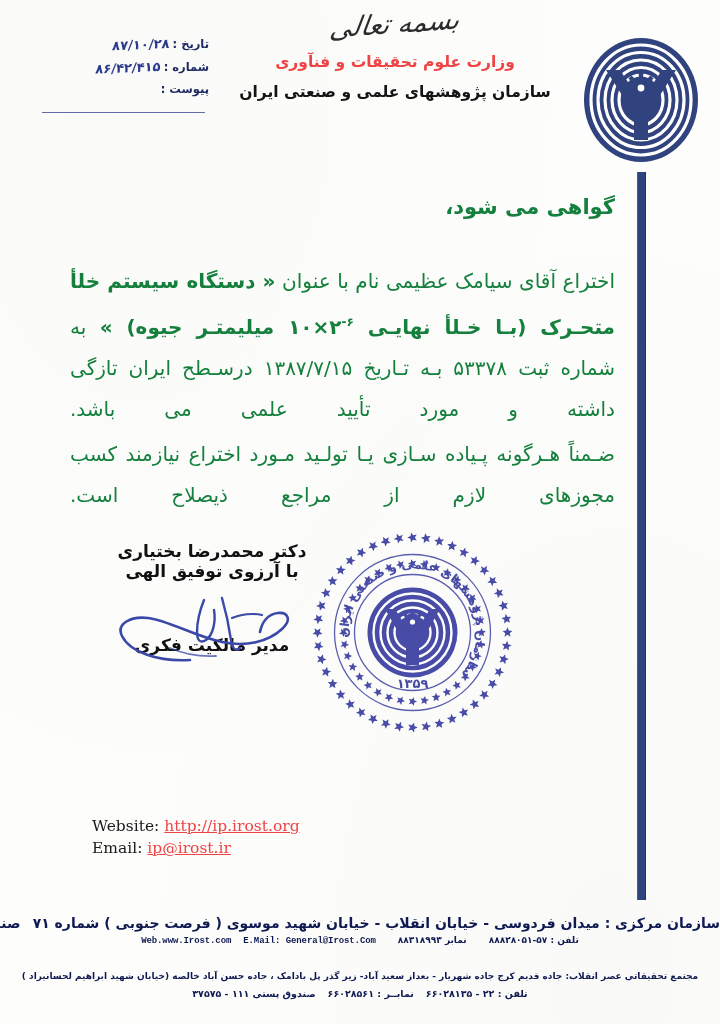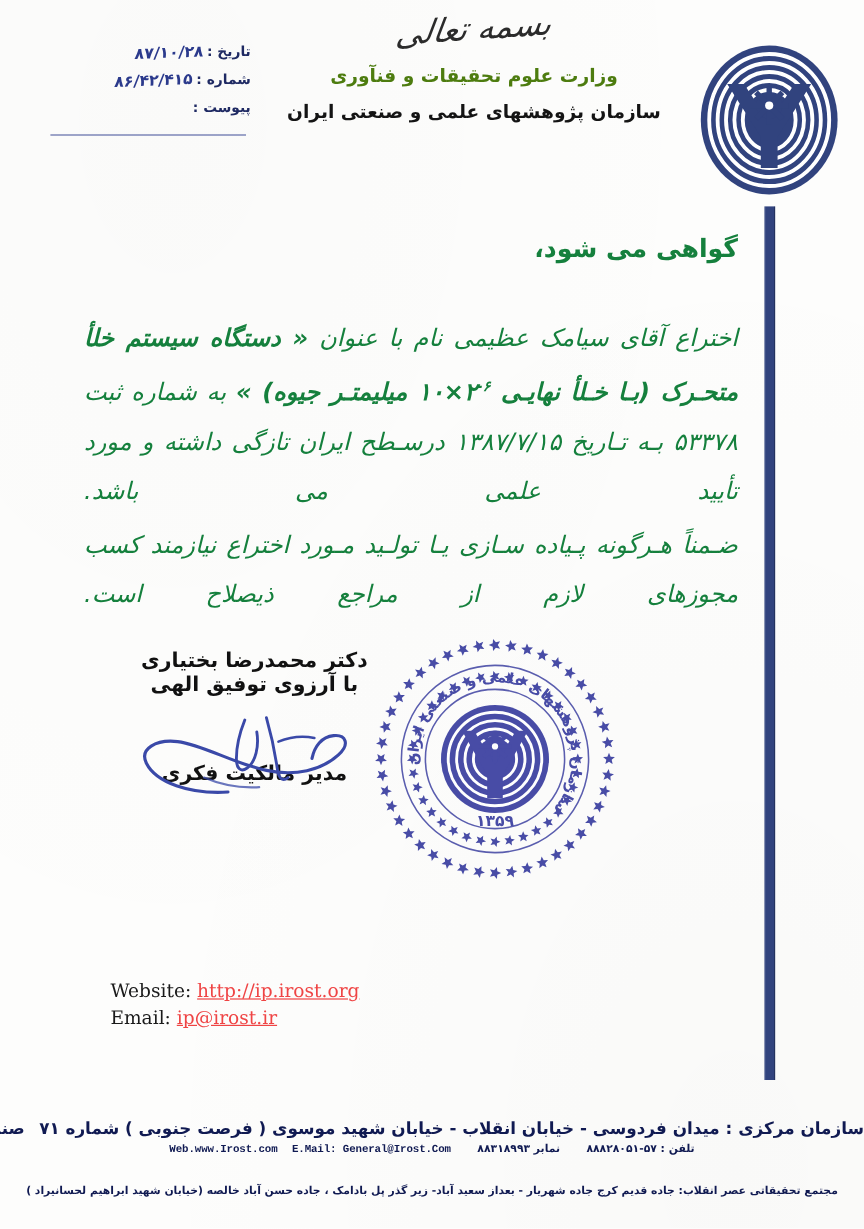--- a/index.html
+++ b/index.html
@@ -94,21 +94,21 @@
     font-weight: normal;
     letter-spacing: -2px;
     transform: rotate(-4deg) skewX(-12deg);
     display: inline-block;
     margin-bottom: 4px;
     opacity: .92;
   }
   .ministry {
     font-size: 15.5px;
     font-weight: bold;
-    color: #4d7c0f;
+    color: #ef4444;
     margin-top: 10px;
     letter-spacing: -0.2px;
   }
   .org {
     font-size: 15.5px;
     font-weight: bold;
     color: #141414;
     margin-top: 12px;
     letter-spacing: -0.2px;
   }
@@ -147,21 +147,20 @@
     font-weight: bold;
     margin-bottom: 42px;
     letter-spacing: -0.3px;
   }
   .para {
     font-size: 20px;
     line-height: 41px;
     text-align: justify;
     text-align-last: justify;
     letter-spacing: -0.2px;
-    font-style: italic;
   }
   .para + .para { margin-top: 4px; }
   .b { font-weight: bold; }
   sup.exp {
     font-size: 12px;
     vertical-align: super;
     font-weight: bold;
   }
 
   
@@ -465,14 +464,17 @@
   </div>
 
   <div class="footer">
     <div class="f-line f1">
       <span>سازمان مرکزی : میدان فردوسی - خیابان انقلاب - خیابان شهید موسوی ( فرصت جنوبی ) شماره ۷۱</span><span class="f-gap-sm"></span><span>صندوق پستی ۱۵۸۱۵/۳۵۳۸</span>
     </div>
     <div class="f-line f2">
       <span>تلفن : ۵۷-۸۸۸۲۸۰۵۱</span><span class="f-gap"></span><span>نمابر ۸۸۳۱۸۹۹۳</span><span class="f-gap"></span><span class="f-ltr">Web.www.Irost.com</span><span class="f-gap-sm"></span><span class="f-ltr">E.Mail: General@Irost.Com</span>
     </div>
     <div class="f-line f3">مجتمع تحقیقاتی عصر انقلاب: جاده قدیم کرج جاده شهریار - بعداز سعید آباد- زیر گذر پل بادامک ، جاده حسن آباد خالصه (خیابان شهید ابراهیم لحسانیراد )</div>
+    <div class="f-line f4">
+      <span>تلفن : ۲۲ - ۶۶۰۲۸۱۳۵</span><span class="f-gap-sm"></span><span>نمابــر : ۶۶۰۲۸۵۶۱</span><span class="f-gap-sm"></span><span>صندوق پستی ۱۱۱ - ۳۷۵۷۵</span>
+    </div>
   </div>
 </div>
 
 </body></html>

